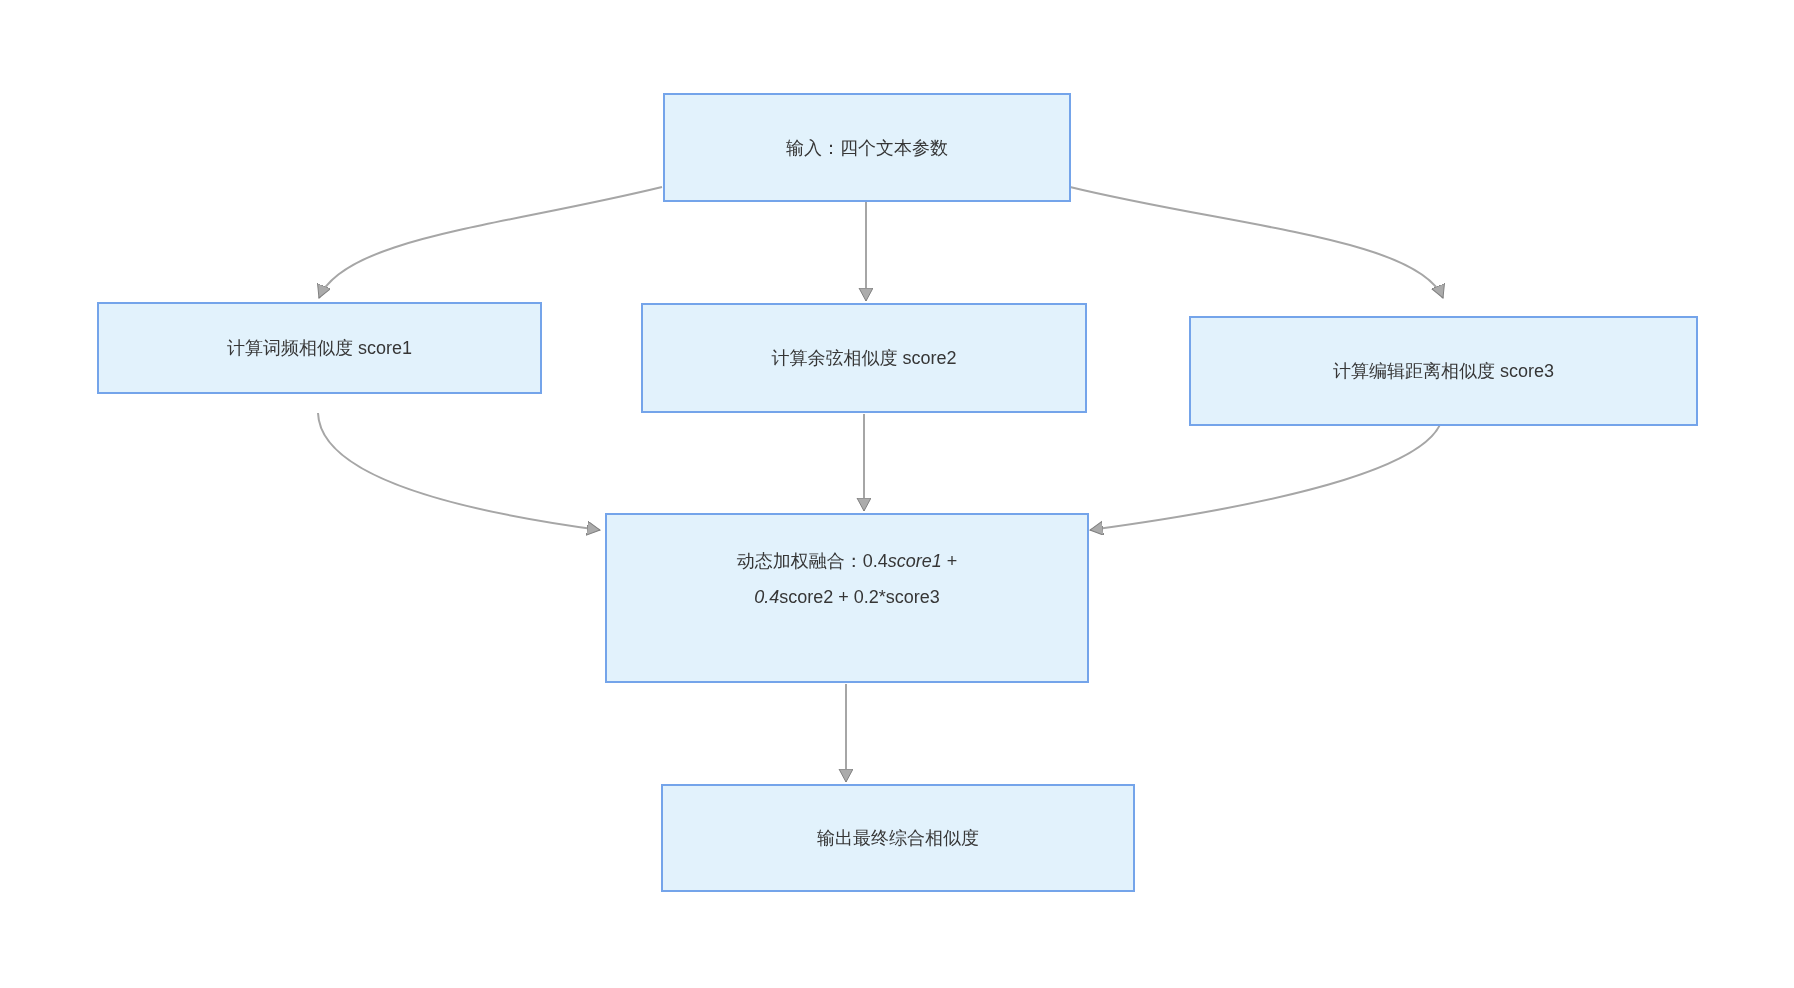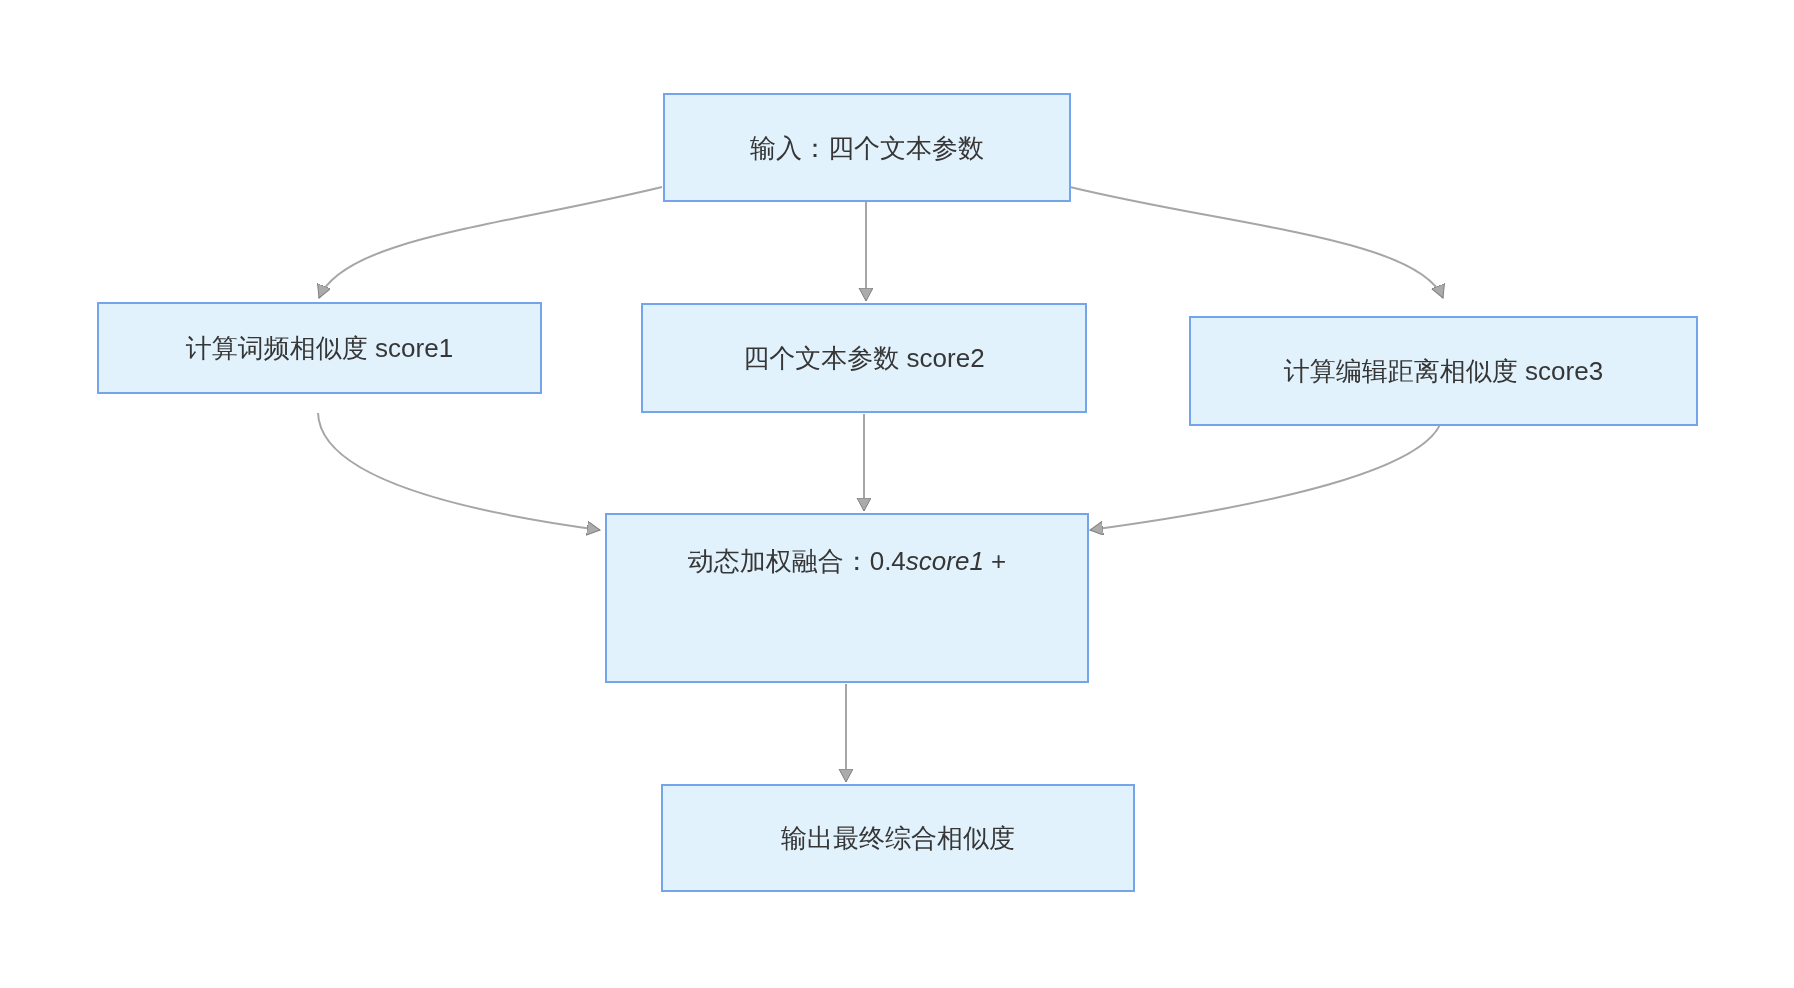--- a/index.html
+++ b/index.html
@@ -21,21 +21,21 @@
     left: 0;
     top: 0;
     width: 1794px;
     height: 988px;
   }
   .node {
     position: absolute;
     box-sizing: border-box;
     background: #e2f2fc;
     border: 2.5px solid #74a4ea;
-    font-size: 26px;
+    font-size: 18px;
     line-height: 30px;
     text-align: center;
     display: flex;
     align-items: center;
     justify-content: center;
     padding: 8px 12px;
   }
   .node-input  { left: 663px;  top: 93px;  width: 408px; height: 109px; }
   .node-score1 { left: 97px;   top: 302px; width: 445px; height: 92px; }
   .node-score2 { left: 641px;  top: 303px; width: 446px; height: 110px; }
@@ -76,28 +76,29 @@
 
   <div class="node node-input">
     <span>输入：四个文本参数</span>
   </div>
 
   <div class="node node-score1">
     <span>计算词频相似度 score1</span>
   </div>
 
   <div class="node node-score2">
-    <span>四个文本参数 score2</span>
+    <span>计算余弦相似度 score2</span>
   </div>
 
   <div class="node node-score3">
     <span>计算编辑距离相似度 score3</span>
   </div>
 
   <div class="node node-fusion">
     <div><span>动态加权融合：0.4</span><i>score1</i><span> +</span></div>
+    <div><i>0.4</i><span>score2 + 0.2*score3</span></div>
   </div>
 
   <div class="node node-output">
     <span>输出最终综合相似度</span>
   </div>
 
 </div>
 
 </body></html>

